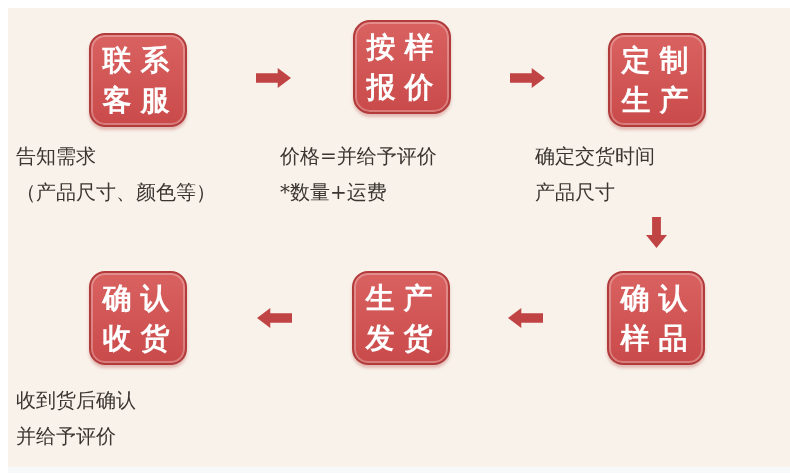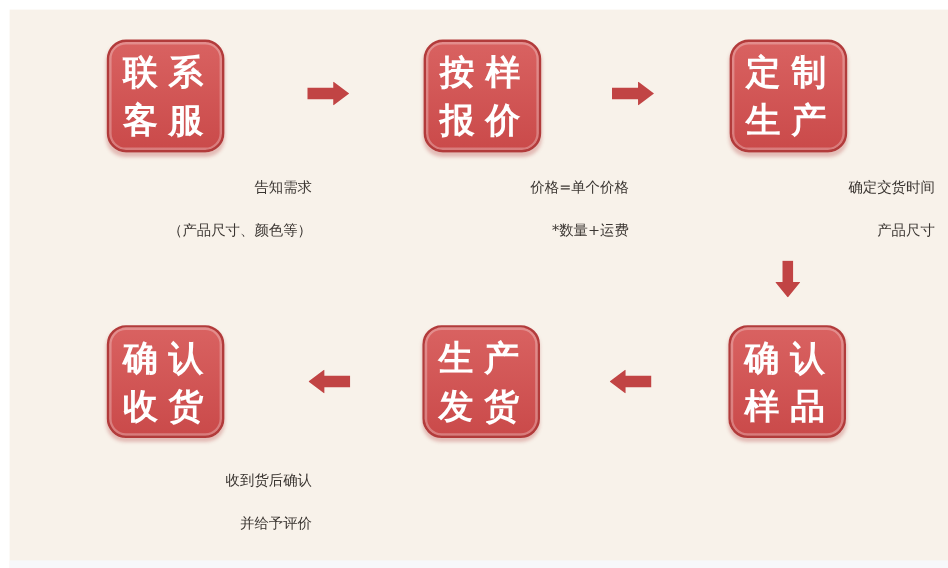--- a/index.html
+++ b/index.html
@@ -50,23 +50,23 @@
     font-size: 29px;
     font-weight: bold;
     line-height: 31px;
     letter-spacing: 9px;
     padding-left: 9px;
     white-space: nowrap;
   }
   .caption {
     position: absolute;
     width: 260px;
-    text-align: right;
+    text-align: left;
     color: var(--caption-text);
-    font-size: 12px;
+    font-size: 20px;
     line-height: 28px;
     white-space: nowrap;
   }
   .arrow {
     position: absolute;
     background: var(--arrow);
   }
   .arrow-right {
     width: 35px; height: 20px;
     clip-path: polygon(0% 26%, 62% 26%, 62% 0%, 100% 50%, 62% 100%, 62% 74%, 0% 74%);
@@ -89,26 +89,26 @@
     <div class="box-line">联系</div>
     <div class="box-line">客服</div>
   </div>
   <div class="caption" style="left:0px; top:126px;">
     <div>告知需求</div>
     <div>（产品尺寸、颜色等）</div>
   </div>
 
   <div class="arrow arrow-right" style="left:248px; top:60px;"></div>
 
-  <div class="step-box" style="left:345px; top:25px;">
+  <div class="step-box" style="left:345px; top:12px;border-radius:17px;">
     <div class="box-line">按样</div>
     <div class="box-line">报价</div>
   </div>
   <div class="caption" style="left:264px; top:126px;">
-    <div>价格=单个价格</div>
+    <div>价格=并给予评价</div>
     <div>*数量+运费</div>
   </div>
 
   <div class="arrow arrow-right" style="left:502px; top:60px;"></div>
 
   <div class="step-box" style="left:600px; top:25px;">
     <div class="box-line">定制</div>
     <div class="box-line">生产</div>
   </div>
   <div class="caption" style="left:519px; top:126px;">

